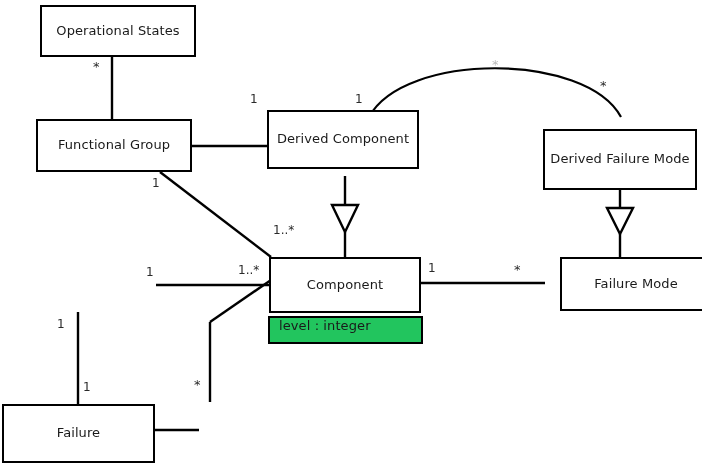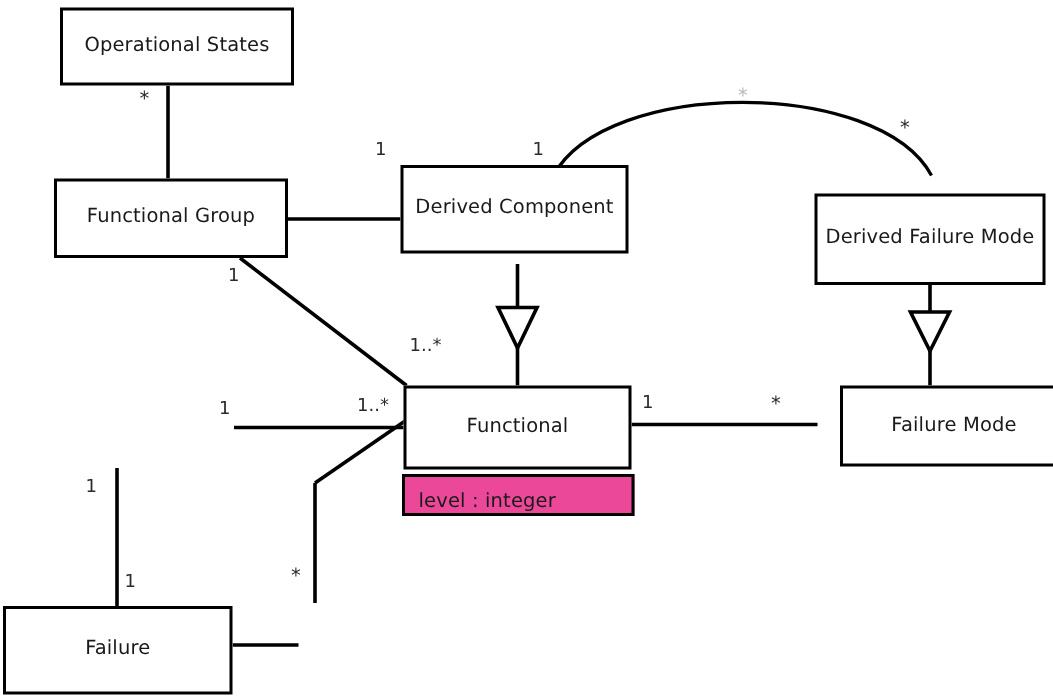--- a/index.html
+++ b/index.html
@@ -37,26 +37,26 @@
     height: 100%;
     box-sizing: border-box;
     font-size: 13px;
     color: #1a1a1a;
     text-align: center;
     line-height: 1.1;
     letter-spacing: 0.1px;
   }
   .uml-attr-box {
     position: absolute;
-    background: #ec4899;
+    background: #22c55e;
     border: 2px solid #000000;
     box-sizing: border-box;
     z-index: 2;
     display: flex;
-    align-items: flex-end;
+    align-items: flex-start;
   }
   .uml-attr-text {
     font-size: 13px;
     color: #1a1a1a;
     padding-left: 9px;
     letter-spacing: 0.1px;
     white-space: nowrap;
   }
   .mult-label {
     position: absolute;
@@ -119,21 +119,21 @@
   <div class="uml-class" style="left:267px; top:110px; width:152px; height:59px;">
     <div class="uml-name-compartment">Derived Component</div>
   </div>
 
   <div class="uml-class" style="left:543px; top:117px; width:154px; height:61px;margin-top:12px;">
     <div class="uml-name-compartment">Derived Failure Mode</div>
   </div>
 
 
   <div class="uml-class" style="left:269px; top:257px; width:152px; height:56px;">
-    <div class="uml-name-compartment">Functional</div>
+    <div class="uml-name-compartment">Component</div>
   </div>
 
   <div class="uml-attr-box" style="left:268px; top:316px; width:155px; height:28px;">
     <span class="uml-attr-text">level : integer</span>
   </div>
 
   <div class="uml-class" style="left:545px; top:257px; width:152px; height:54px;margin-left:15px;">
     <div class="uml-name-compartment">Failure Mode</div>
   </div>
 

